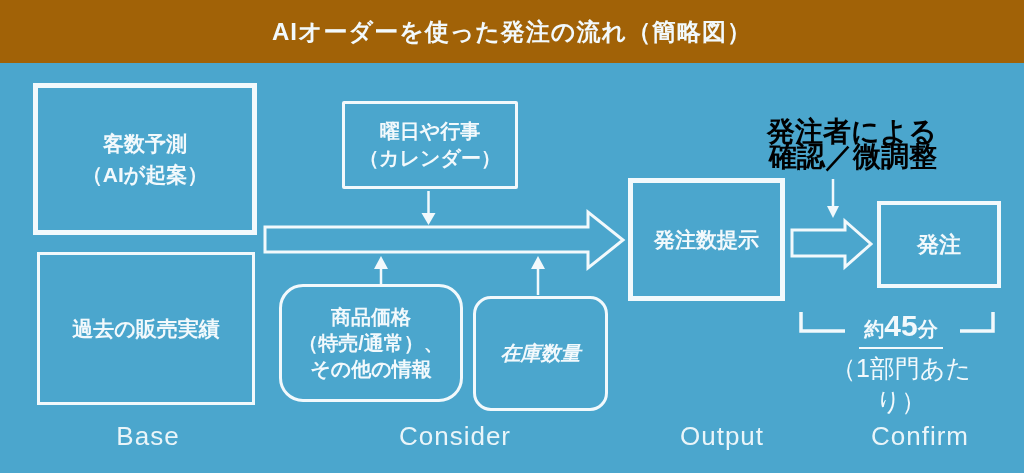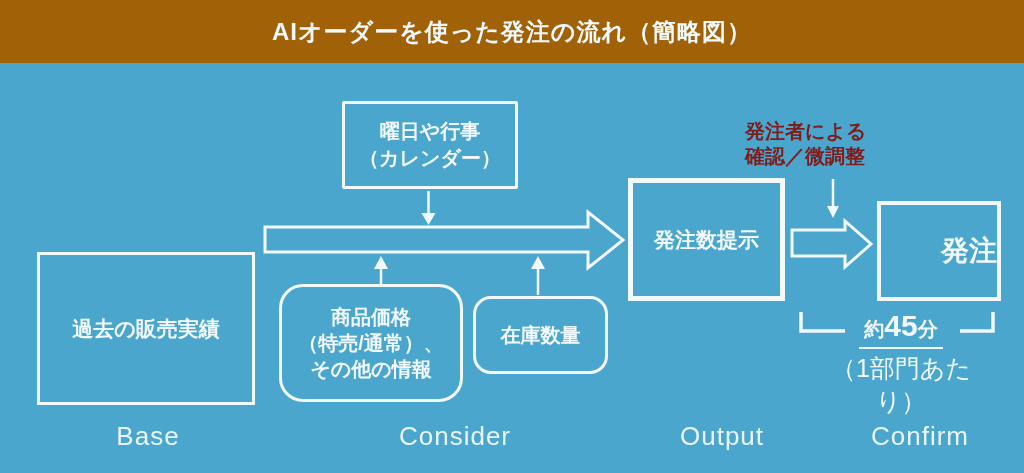--- a/index.html
+++ b/index.html
@@ -22,27 +22,27 @@
   }
   .box .ln{display:block;}
   .sq{border:3px solid #F2F9FC;}
   .thick{border:5px solid #F2F9FC;}
   .round{border:3px solid #F2F9FC;border-radius:18px;}
 
   #box-customer{left:33px;top:83px;width:224px;height:152px;font-size:21px;line-height:31px;}
   #box-past{left:37px;top:252px;width:218px;height:153px;font-size:21px;}
   #box-calendar{left:342px;top:101px;width:176px;height:88px;font-size:20px;line-height:27px;border-radius:2px;}
   #box-price{left:279px;top:284px;width:184px;height:118px;font-size:20px;line-height:26px;border-radius:24px;text-align:center;}
-  #box-stock{left:473px;top:296px;width:135px;height:78px;font-size:20px;}
+  #box-stock{left:473px;top:296px;width:135px;height:115px;font-size:20px;font-style:italic;}
   #box-output{left:628px;top:178px;width:157px;height:123px;font-size:21px;}
-  #box-order{left:877px;top:201px;width:124px;height:100px;font-size:28px;align-items:flex-end;}
+  #box-order{left:877px;top:201px;width:124px;height:87px;font-size:22px;}
 
   #reviewer-note{
     position:absolute;left:745px;top:119px;width:192px;
-    color:#7f1d1d;font-weight:bold;font-size:20px;line-height:25px;text-align:left;
+    color:#000000;font-weight:bold;font-size:28px;line-height:25px;text-align:right;
   }
   #duration{
     position:absolute;left:828px;top:311px;width:146px;text-align:center;color:#F2F9FC;
   }
   #duration .time{
     display:inline-block;border-bottom:2px solid #F2F9FC;padding:0 5px 1px 5px;
     font-weight:bold;line-height:30px;
   }
   #duration .time .small{font-size:20px;}
   #duration .time .big{font-size:30px;}
@@ -91,20 +91,24 @@
 
     <g>
       <line x1="833" y1="179" x2="833" y2="207" stroke="#F2F9FC" stroke-width="2.5"></line>
       <polygon points="827,206 839,206 833,218" fill="#F2F9FC"></polygon>
     </g>
 
     <polyline points="801,312 801,331 845,331" fill="none" stroke="#F2F9FC" stroke-width="3.5"></polyline>
     <polyline points="960,331 993,331 993,312" fill="none" stroke="#F2F9FC" stroke-width="3.5"></polyline>
   </svg>
 
+  <div id="box-customer" class="box thick">
+    <span class="ln">客数予測</span>
+    <span class="ln">（AIが起案）</span>
+  </div>
   <div id="box-past" class="box sq">
     <span class="ln">過去の販売実績</span>
   </div>
 
   <div id="box-calendar" class="box round">
     <span class="ln">曜日や行事</span>
     <span class="ln">（カレンダー）</span>
   </div>
   <div id="box-price" class="box round">
     <span class="ln">商品価格</span>

